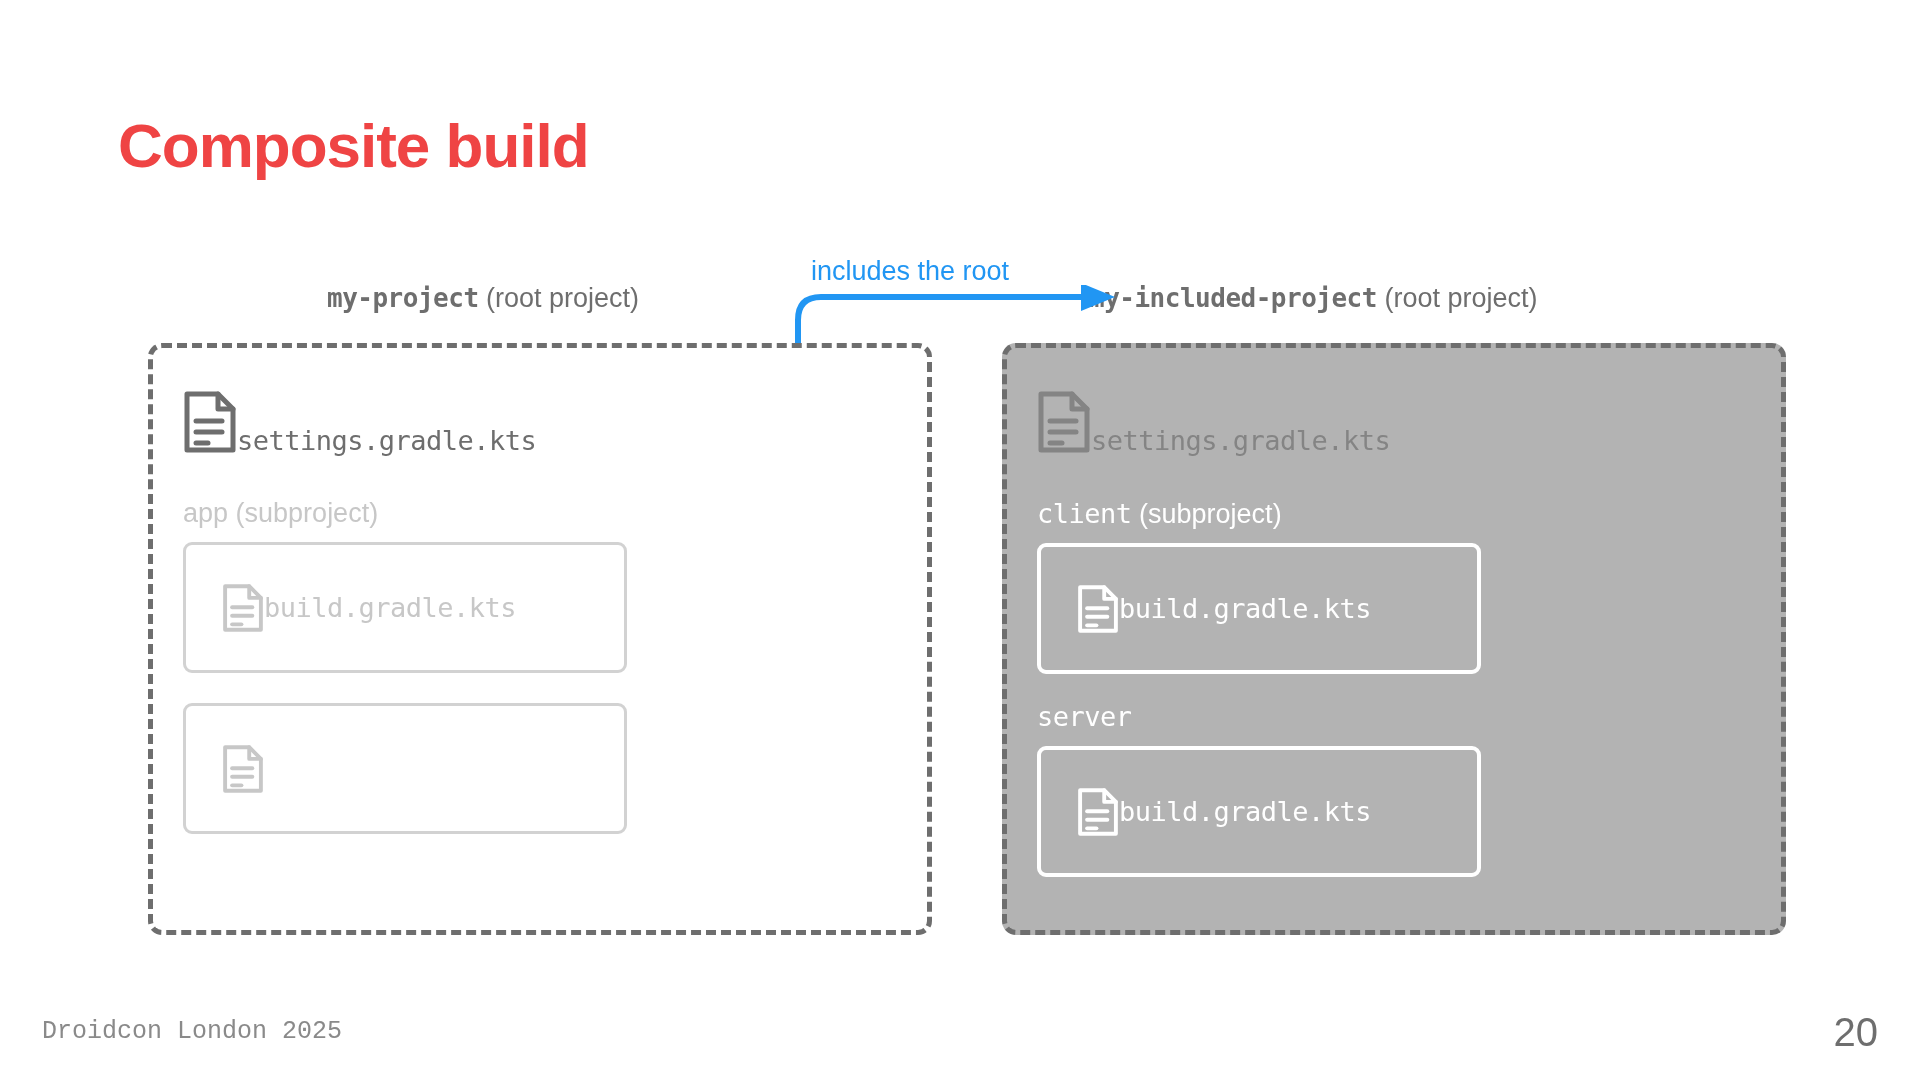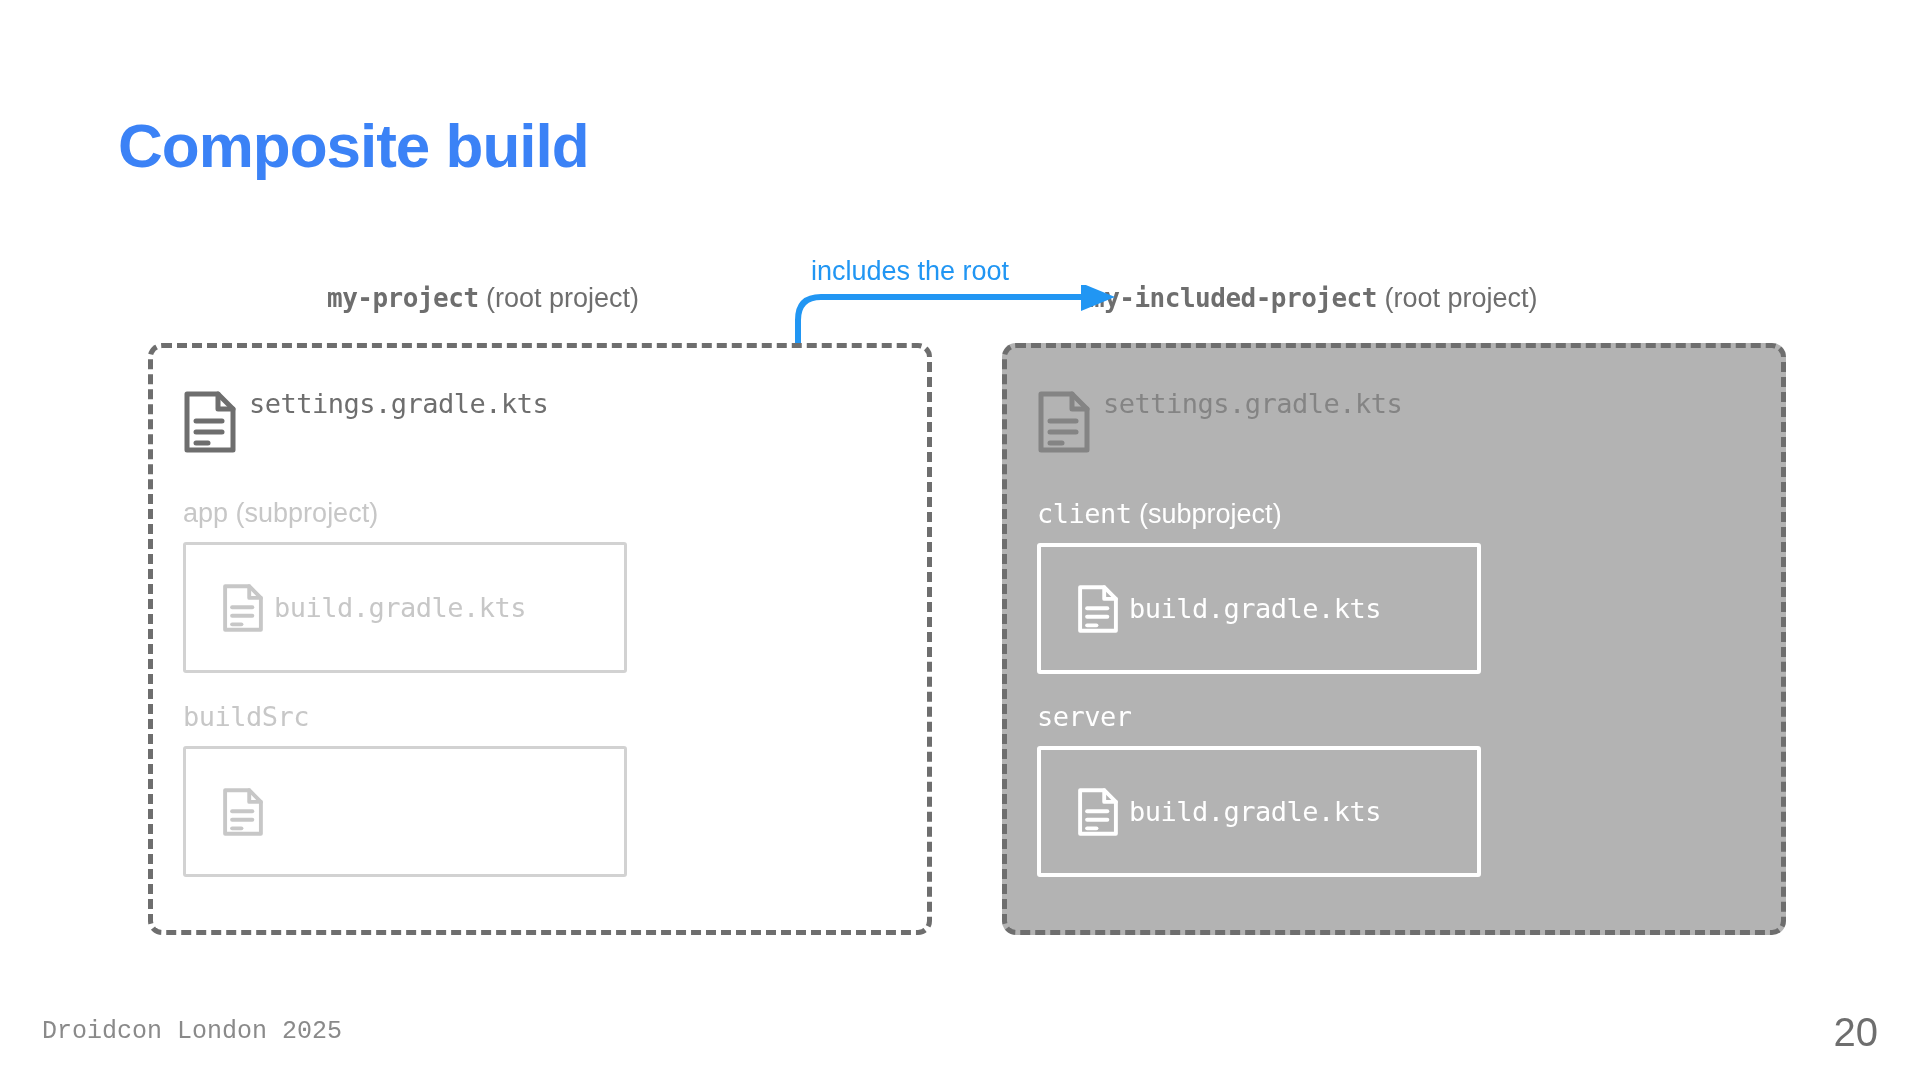--- a/index.html
+++ b/index.html
@@ -16,21 +16,21 @@
     -webkit-font-smoothing: antialiased;
   }
 
   
   .slide-title {
     position: absolute;
     left: 118px;
     top: 115px;
     font-size: 62px;
     font-weight: bold;
-    color: #3b82f6;
+    color: #ef4444;
     letter-spacing: -1px;
     line-height: 1;
     white-space: nowrap;
   }
 
   
   .col-header {
     position: absolute;
     font-size: 27px;
     color: #6e6e6e;
@@ -88,22 +88,22 @@
     top: 343px;
     width: 784px;
     height: 592px;
     background: #b3b3b3;
   }
 
   
   .file-row {
     position: absolute;
     display: flex;
-    align-items: flex-start;
-    gap: 12px;
+    align-items: flex-end;
+    gap: 0;
   }
   #settings-left  { left: 30px; top: 42px; }
   #settings-right { left: 30px; top: 42px; }
 
   .file-name {
     font-family: "DejaVu Sans Mono", monospace;
     font-size: 27px;
     letter-spacing: -0.5px;
     white-space: nowrap;
     line-height: 1;
@@ -133,25 +133,25 @@
     letter-spacing: -0.5px;
   }
   .group-label .sans {
     font-family: "Liberation Sans", sans-serif;
   }
 
   .card {
     box-sizing: border-box;
     width: 444px;
     height: 131px;
-    border-radius: 3px;
+    border-radius: 9px;
     display: flex;
     align-items: center;
     padding-left: 36px;
-    gap: 10px;
+    gap: 0;
   }
   .card-light {
     background: #ffffff;
     border: 3px solid #d2d2d2;
   }
   .card-white-border {
     background: transparent;
     border: 4px solid #ffffff;
   }
 
@@ -224,23 +224,20 @@
         <path d="M35 4 v15 h15" fill="none" stroke="#c7c7c7" stroke-width="5" stroke-linejoin="round" stroke-linecap="round"></path>
         <line x1="13" y1="31" x2="39" y2="31" stroke="#c7c7c7" stroke-width="5" stroke-linecap="round"></line>
         <line x1="13" y1="42" x2="39" y2="42" stroke="#c7c7c7" stroke-width="5" stroke-linecap="round"></line>
         <line x1="13" y1="53" x2="25" y2="53" stroke="#c7c7c7" stroke-width="5" stroke-linecap="round"></line>
       </svg>
       <span class="file-name tone-light">build.gradle.kts</span>
     </div>
   </div>
 
   <div class="group" id="group-buildsrc">
-    <div class="group-label tone-light">
-      <span class="mono">buildSrc</span>
-    </div>
     <div class="card card-light">
       <svg width="42" height="50" viewBox="0 0 54 64">
         <path d="M4 4 h31 l15 15 v41 h-46 z" fill="none" stroke="#c7c7c7" stroke-width="5" stroke-linejoin="round" stroke-linecap="round"></path>
         <path d="M35 4 v15 h15" fill="none" stroke="#c7c7c7" stroke-width="5" stroke-linejoin="round" stroke-linecap="round"></path>
         <line x1="13" y1="31" x2="39" y2="31" stroke="#c7c7c7" stroke-width="5" stroke-linecap="round"></line>
         <line x1="13" y1="42" x2="39" y2="42" stroke="#c7c7c7" stroke-width="5" stroke-linecap="round"></line>
         <line x1="13" y1="53" x2="25" y2="53" stroke="#c7c7c7" stroke-width="5" stroke-linecap="round"></line>
       </svg>
     </div>
   </div>

